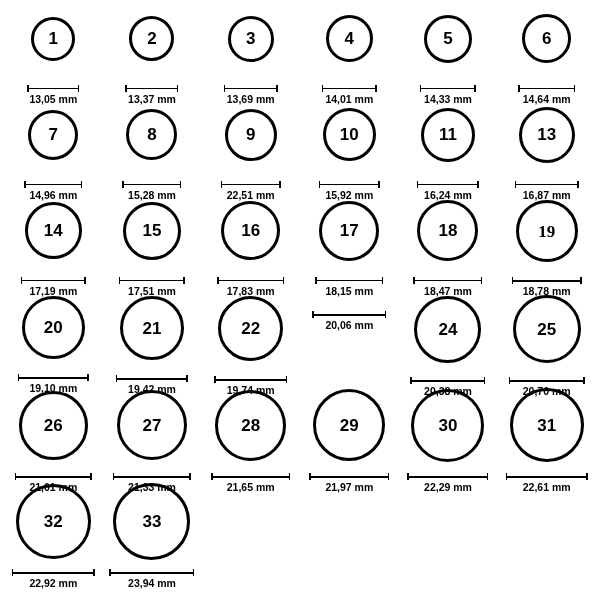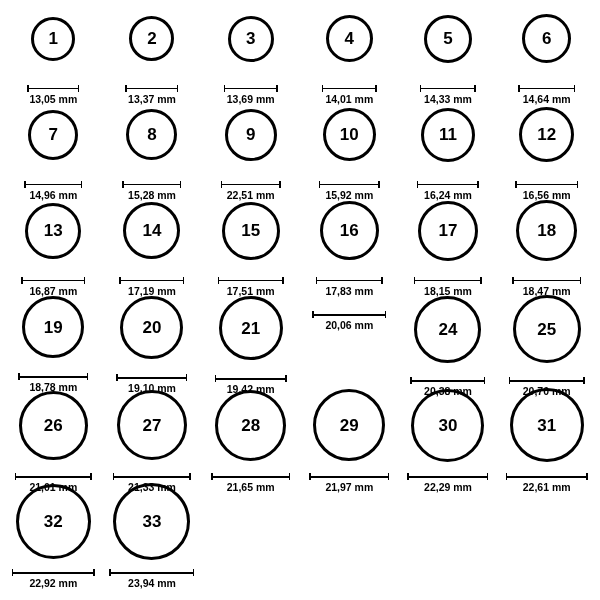--- a/index.html
+++ b/index.html
@@ -258,35 +258,20 @@
           <div class="caliper" style="width: 62px;">
             <div class="bar"></div>
             <div class="tick left"></div>
             <div class="tick right"></div>
           </div>
           <div class="mm">16,24 mm</div>
         </div>
       </div>
       <div class="cell">
         <div class="ring-wrap">
-          <div class="ring" style="width: 55px; height: 55px;">
-            <span class="ring-label">12</span>
-          </div>
-        </div>
-        <div class="measure">
-          <div class="caliper" style="width: 63px;">
-            <div class="bar"></div>
-            <div class="tick left"></div>
-            <div class="tick right"></div>
-          </div>
-          <div class="mm">16,56 mm</div>
-        </div>
-      </div>
-      <div class="cell">
-        <div class="ring-wrap">
           <div class="ring" style="width: 56px; height: 56px;">
             <span class="ring-label">13</span>
           </div>
         </div>
         <div class="measure">
           <div class="caliper" style="width: 64px;">
             <div class="bar"></div>
             <div class="tick left"></div>
             <div class="tick right"></div>
           </div>
@@ -363,21 +348,21 @@
           <div class="caliper" style="width: 69px;">
             <div class="bar"></div>
             <div class="tick left"></div>
             <div class="tick right"></div>
           </div>
           <div class="mm">18,47 mm</div>
         </div>
       </div>
       <div class="cell">
         <div class="ring-wrap">
-          <div class="ring" style="width: 62px; height: 62px;">
+          <div class="ring" style="width: 62px; height: 62px; font-family: Liberation Serif, serif;">
             <span class="ring-label">19</span>
           </div>
         </div>
         <div class="measure">
           <div class="caliper" style="width: 70px;">
             <div class="bar"></div>
             <div class="tick left"></div>
             <div class="tick right"></div>
           </div>
           <div class="mm">18,78 mm</div>
@@ -404,20 +389,35 @@
             <span class="ring-label">21</span>
           </div>
         </div>
         <div class="measure">
           <div class="caliper" style="width: 72px;">
             <div class="bar"></div>
             <div class="tick left"></div>
             <div class="tick right"></div>
           </div>
           <div class="mm">19,42 mm</div>
+        </div>
+      </div>
+      <div class="cell">
+        <div class="ring-wrap">
+          <div class="ring" style="width: 65px; height: 65px;">
+            <span class="ring-label">22</span>
+          </div>
+        </div>
+        <div class="measure">
+          <div class="caliper" style="width: 73px;">
+            <div class="bar"></div>
+            <div class="tick left"></div>
+            <div class="tick right"></div>
+          </div>
+          <div class="mm">19,74 mm</div>
         </div>
       </div>
       <div class="cell">
         <div class="measure">
           <div class="caliper" style="width: 74px;">
             <div class="bar"></div>
             <div class="tick left"></div>
             <div class="tick right"></div>
           </div>
           <div class="mm">20,06 mm</div>

